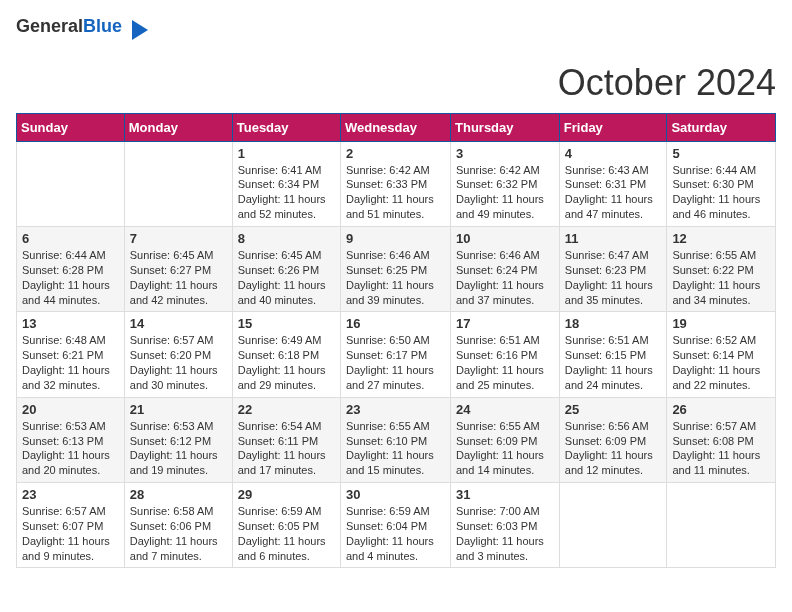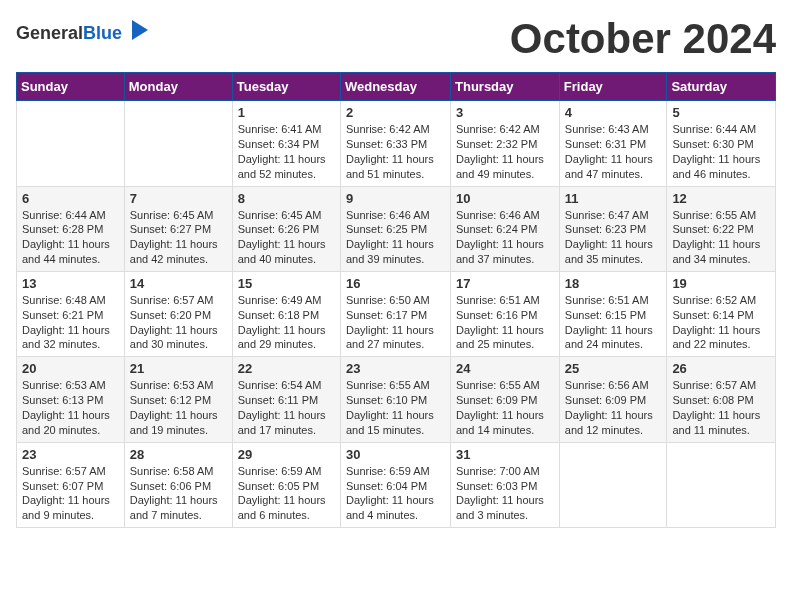--- a/index.html
+++ b/index.html
@@ -11,57 +11,58 @@
       padding: 16px;
     }
     .header-area {
       display: flex;
       justify-content: space-between;
       align-items: flex-start;
       margin-bottom: 10px;
     }
     .logo {
       display: flex;
-      align-items: flex-end;
+      align-items: flex-start;
     }
     .logo-text-general {
       font-size: 18px;
       font-weight: bold;
       color: #333;
     }
     .logo-text-blue {
       font-size: 18px;
       font-weight: bold;
       color: #1565c0;
     }
     .logo-icon {
       width: 28px;
       height: 28px;
       margin-left: 2px;
     }
     .title-area {
       text-align: right;
     }
     .month-title {
-      font-size: 42px;
-      font-weight: bold;
+      font-size: 36px;
+      font-weight: normal;
       color: #333;
       line-height: 1.1;
+      margin-top: 47px;
     }
     .location-title {
       font-size: 16px;
       color: #555;
     }
     .calendar-table {
       width: 100%;
       border-collapse: collapse;
       border: 1px solid #ccc;
     }
     .calendar-table th {
-      background-color: #701a75;
+      background-color: #be185d;
       color: #fff;
       font-size: 13px;
       padding: 6px 4px;
       text-align: left;
       border: 1px solid #1255a0;
       font-weight: bold;
     }
     .calendar-table td {
       vertical-align: top;
       padding: 4px 5px;
@@ -134,21 +135,21 @@
         </td>
         <td>
           <span class="day-number">2</span>
           <div class="day-info">Sunrise: 6:42 AM
 Sunset: 6:33 PM
 Daylight: 11 hours and 51 minutes.</div>
         </td>
         <td>
           <span class="day-number">3</span>
           <div class="day-info">Sunrise: 6:42 AM
-Sunset: 2:32 PM
+Sunset: 6:32 PM
 Daylight: 11 hours and 49 minutes.</div>
         </td>
         <td>
           <span class="day-number">4</span>
           <div class="day-info">Sunrise: 6:43 AM
 Sunset: 6:31 PM
 Daylight: 11 hours and 47 minutes.</div>
         </td>
         <td>
           <span class="day-number">5</span>

